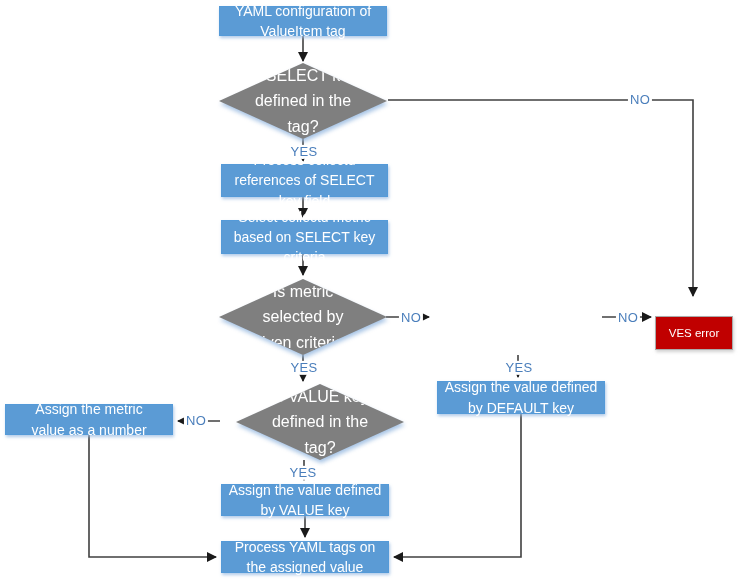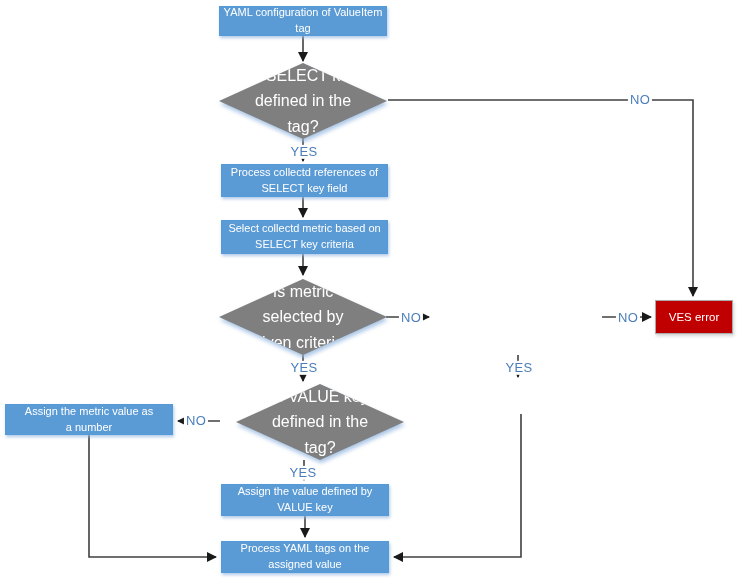--- a/index.html
+++ b/index.html
@@ -8,33 +8,34 @@
     width:741px;height:582px;
     background:#ffffff;
     font-family:"Liberation Sans", sans-serif;
     overflow:hidden;
   }
   svg.connectors{position:absolute;left:0;top:0;width:741px;height:582px;}
   .node{
     position:absolute;
     display:flex;align-items:center;justify-content:center;
     text-align:center;color:#ffffff;
-    font-size:11px;line-height:1.45;
+    font-size:14px;line-height:1.45;
     box-sizing:border-box;
   }
   .process{
     background:#5B9BD5;
     border:1px solid #549ad8;
     box-shadow:1px 2px 3px rgba(152,186,224,0.75);
   }
   .error{
     background:#C00000;
     border:1px solid #ababab;
     box-shadow:1px 2px 3px rgba(180,180,180,0.6);
     font-size:11.5px;
+    margin-top:16px;
   }
   .dwrap{
     position:absolute;
     filter:drop-shadow(1px 3px 2px rgba(152,186,224,0.85));
   }
   .diamond{
     width:100%;height:100%;
     background:#7F7F7F;
     clip-path:polygon(50% 0,100% 50%,50% 100%,0 50%);
     display:flex;align-items:center;justify-content:center;
@@ -89,20 +90,23 @@
   </div>
 
   <div class="node process" style="left:221px;top:220px;width:167px;height:34px">
     <span>Select collectd metric based on SELECT key criteria</span>
   </div>
 
   <div class="node error" style="left:655px;top:300px;width:78px;height:34px">
     <span>VES error</span>
   </div>
 
+  <div class="node process" style="left:437px;top:381px;width:168px;height:33px">
+    <span>Assign the value defined by DEFAULT key</span>
+  </div>
 
   <div class="node process" style="left:5px;top:404px;width:168px;height:31px">
     <span style="max-width:135px">Assign the metric value as a number</span>
   </div>
 
   <div class="node process" style="left:221px;top:484px;width:168px;height:32px">
     <span>Assign the value defined by VALUE key</span>
   </div>
 
   <div class="node process" style="left:221px;top:541px;width:168px;height:32px">

